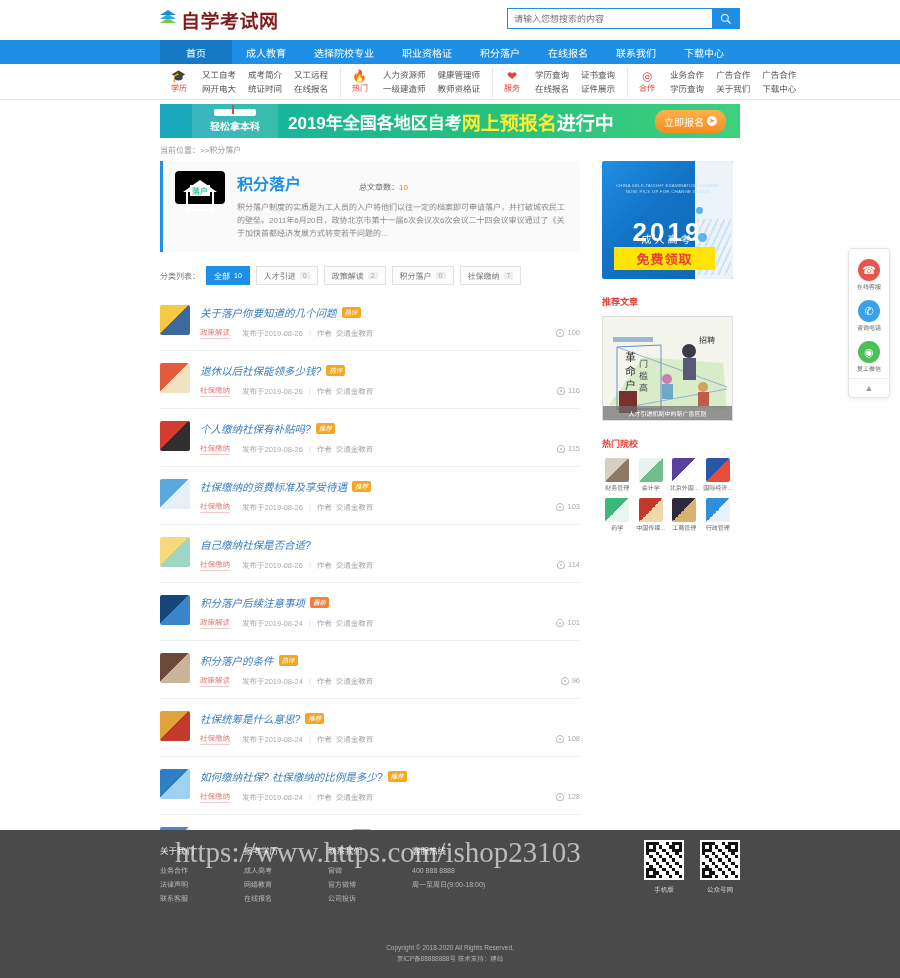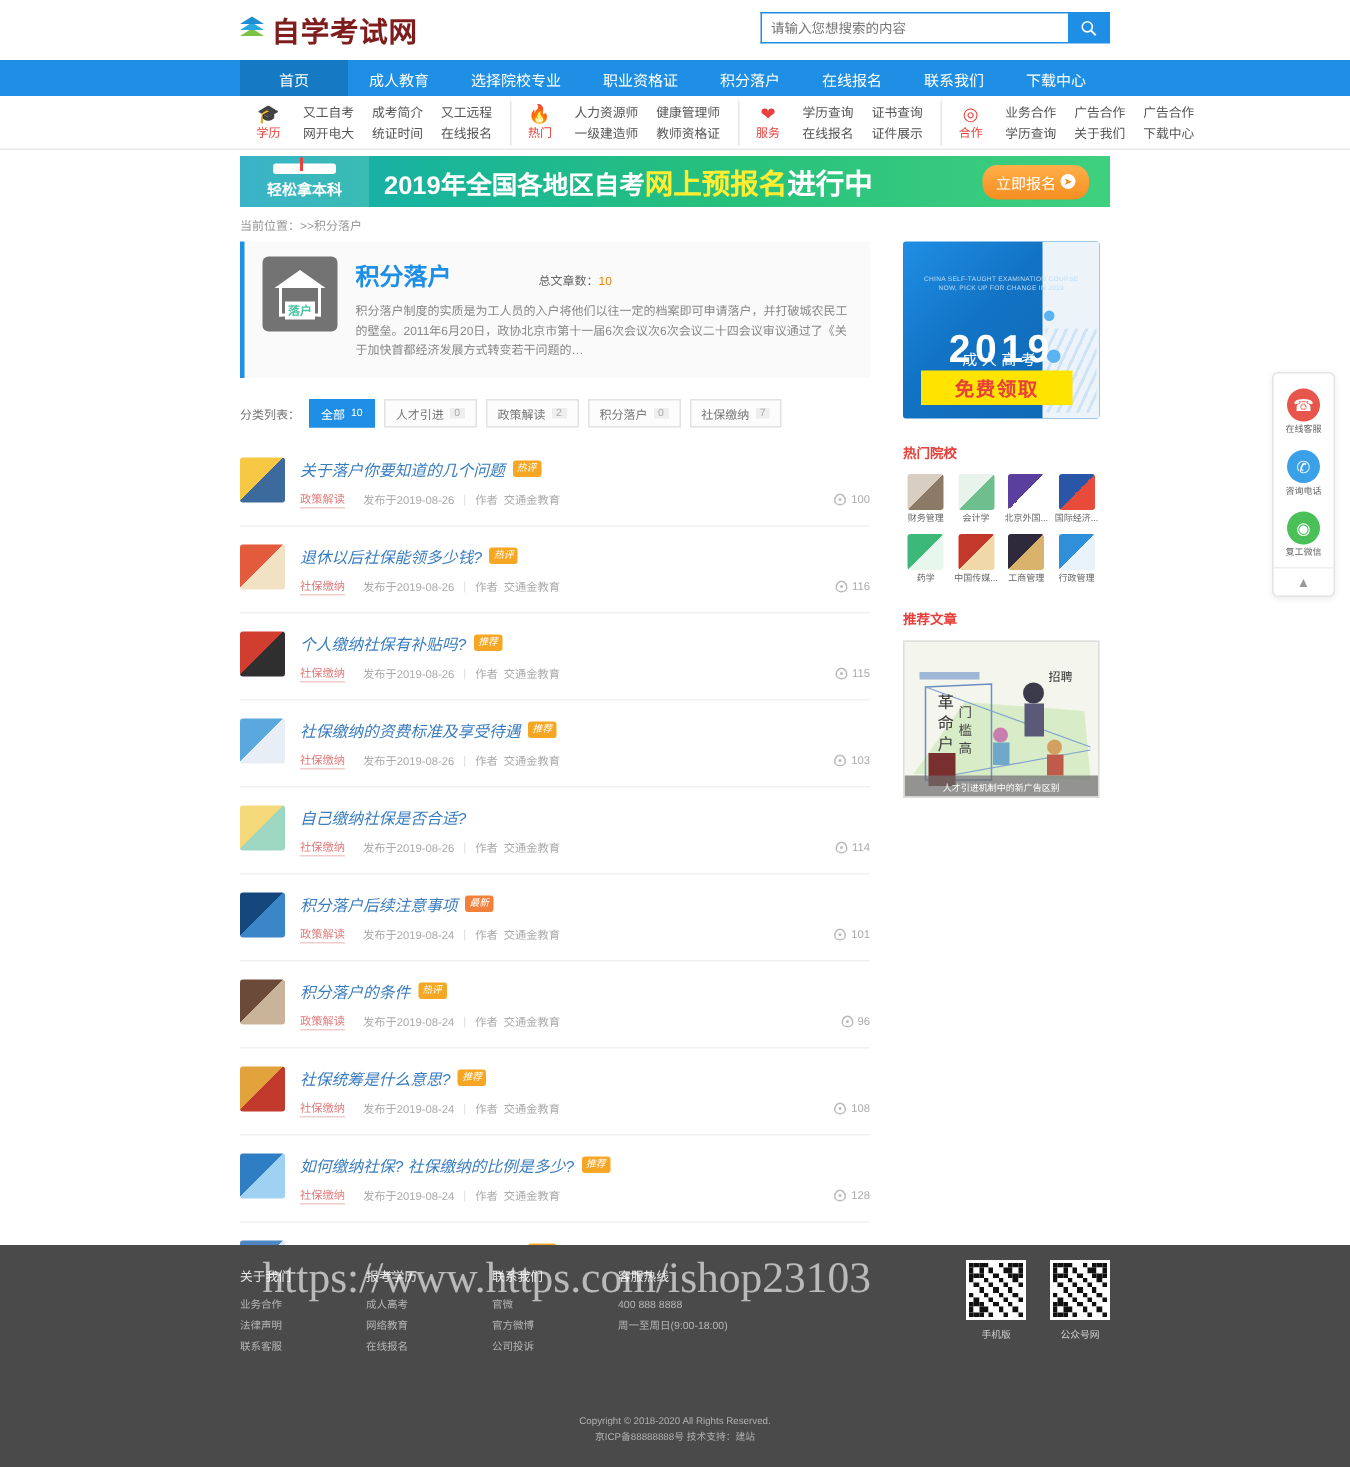--- a/index.html
+++ b/index.html
@@ -56,21 +56,21 @@
   .sub-ico { width: 26px; text-align: center; margin-right: 4px; }
   .sub-ico .glyph { font-size: 12px; line-height: 13px; display:block; }
   .sub-ico .cap { font-size: 8px; color: #e8403a; line-height: 11px; display:block; }
   .sub-cols { display: flex; }
   .sub-col { display: flex; flex-direction: column; padding: 0 6px; }
   .sub-col a { font-size: 8.5px; color: #555; line-height: 14px; text-decoration: none; white-space: nowrap; cursor:pointer;}
 
   
   .promo { width: 580px; margin: 4px auto 0; height: 34px;
     background: linear-gradient(90deg,#1aa7c0 0%, #19b59a 22%, #26c07c 55%, #3fd07f 100%);
-    display: flex; align-items: center; position: relative; overflow: hidden; }
+    display: flex; align-items: center; position: relative; overflow: hidden; padding-left: 32px; }
   .promo-badge { width: 86px; height: 34px; background: rgba(255,255,255,0.14);
     display:flex;flex-direction:column;align-items:center;justify-content:center; }
   .promo-badge .scroll { width: 42px; height: 7px; background:#fff; border-radius:2px; position:relative; margin-bottom:2px;}
   .promo-badge .scroll:after{content:"";position:absolute;left:18px;top:-4px;width:2px;height:9px;background:#e8403a;}
   .promo-badge .bt { color:#fff; font-size: 10px; font-weight: bold; }
   .promo-main { flex:1; display:flex; align-items:center; padding-left: 10px; }
   .promo-t1 { color:#fff; font-size: 17px; font-weight: bold; }
   .promo-t2 { color:#ffee33; font-size: 19px; font-weight: bold; }
   .promo-t3 { color:#fff; font-size: 19px; font-weight: bold; }
   .promo-btn { margin-right: 14px; background: linear-gradient(180deg,#ffb04a,#f58d20);
@@ -80,22 +80,22 @@
 
   
   .content { width: 580px; margin: 6px auto 0; }
   .crumb { font-size: 8px; color: #999; margin-bottom: 6px; }
   .cols { display: flex; gap: 22px; }
   .col-main { width: 420px; }
   .col-side { width: 131px; }
 
   
   .cat-head { border-left: 3px solid #1f8fe5; background: #fafafa; padding: 10px 10px 12px 12px; display: flex; gap: 12px; }
-  .cat-thumb { width: 50px; height: 50px; background: #737373; border-radius: 4px; position: relative; flex: none;
-    display:flex;align-items:center;justify-content:center;font-family:Liberation Mono, monospace;}
+  .cat-thumb { width: 50px; height: 33px; background: #000000; border-radius: 4px; position: relative; flex: none;
+    display:flex;align-items:center;justify-content:center;}
   .cat-thumb .roof { width:0;height:0;border-left:17px solid transparent;border-right:17px solid transparent;border-bottom:12px solid #fff; position:absolute; top:9px;}
   .cat-thumb .body { position:absolute; top:21px; width:28px;height:19px;border:2px solid #fff;border-top:none;}
   .cat-thumb .lab { position:absolute; bottom:8px; color:#49c6a5; background:#fff; font-size:8px; padding:0 2px; font-weight:bold; z-index:2;}
   .cat-info { flex: 1; }
   .cat-title-row { display:flex; align-items:baseline; }
   .cat-title { font-size: 16px; font-weight: bold; color: #1f8fe5; }
   .cat-count { margin-left: 58px; font-size: 8px; color: #666; }
   .cat-count b { color:#f08200; font-weight: normal; }
   .cat-desc { margin-top: 6px; font-size: 8px; color: #888; line-height: 13px; }
 
@@ -598,58 +598,20 @@
       <div class="col-side">
         <div class="side-banner">
           <span class="sb-white"></span>
           <span class="sb-lines"></span>
           <span class="sb-dot" style="width:7px;height:7px;right:30px;top:46px;"></span>
           <span class="sb-dot" style="width:9px;height:9px;right:26px;top:72px;"></span>
           <span class="sb-eng">CHINA SELF-TAUGHT EXAMINATION COURSE NOW, PICK UP FOR CHANGE IN 2019</span>
           <span class="sb-year">2019</span>
           <span class="sb-sub">成人高考</span>
           <span class="sb-free">免费领取</span>
-        </div>
-
-        <div class="side-block">
-          <div class="side-h">热门院校</div>
-          <div class="schools" id="schools-wrap">
-              <div class="school">
-                <div class="ic" style="background: linear-gradient(135deg, rgb(216, 207, 194) 0%, rgb(216, 207, 194) 50%, rgb(140, 122, 102) 50%, rgb(140, 122, 102) 100%);"></div>
-                <div class="nm">财务管理</div>
-              </div>
-              <div class="school">
-                <div class="ic" style="background: linear-gradient(135deg, rgb(232, 243, 236) 0%, rgb(232, 243, 236) 50%, rgb(111, 191, 142) 50%, rgb(111, 191, 142) 100%);"></div>
-                <div class="nm">会计学</div>
-              </div>
-              <div class="school">
-                <div class="ic" style="background: linear-gradient(135deg, rgb(90, 63, 158) 0%, rgb(90, 63, 158) 50%, rgb(255, 255, 255) 50%, rgb(255, 255, 255) 100%);"></div>
-                <div class="nm">北京外国...</div>
-              </div>
-              <div class="school">
-                <div class="ic" style="background: linear-gradient(135deg, rgb(42, 86, 168) 0%, rgb(42, 86, 168) 50%, rgb(232, 75, 58) 50%, rgb(232, 75, 58) 100%);"></div>
-                <div class="nm">国际经济...</div>
-              </div>
-              <div class="school">
-                <div class="ic" style="background: linear-gradient(135deg, rgb(60, 184, 120) 0%, rgb(60, 184, 120) 50%, rgb(232, 247, 238) 50%, rgb(232, 247, 238) 100%);"></div>
-                <div class="nm">药学</div>
-              </div>
-              <div class="school">
-                <div class="ic" style="background: linear-gradient(135deg, rgb(196, 56, 44) 0%, rgb(196, 56, 44) 50%, rgb(240, 216, 168) 50%, rgb(240, 216, 168) 100%);"></div>
-                <div class="nm">中国传媒...</div>
-              </div>
-              <div class="school">
-                <div class="ic" style="background: linear-gradient(135deg, rgb(46, 42, 60) 0%, rgb(46, 42, 60) 50%, rgb(217, 179, 108) 50%, rgb(217, 179, 108) 100%);"></div>
-                <div class="nm">工商管理</div>
-              </div>
-              <div class="school">
-                <div class="ic" style="background: linear-gradient(135deg, rgb(47, 143, 216) 0%, rgb(47, 143, 216) 50%, rgb(232, 242, 251) 50%, rgb(232, 242, 251) 100%);"></div>
-                <div class="nm">行政管理</div>
-              </div>
-            </div>
         </div>
 
         <div class="side-block">
           <div class="side-h">推荐文章</div>
           <div class="rec-img">
             <svg width="129" height="103" viewBox="0 0 129 103">
               <rect width="129" height="103" fill="#f4f5ec"></rect>
               <polygon points="6,88 40,40 120,46 124,92" fill="#d9ecc8"></polygon>
               <polygon points="14,30 58,28 58,92 14,92" fill="none" stroke="#6a8fc2" stroke-width="1"></polygon>
               <line x1="14" y1="30" x2="124" y2="70" stroke="#7fa3cf" stroke-width=".8"></line>
@@ -666,20 +628,58 @@
               <circle cx="64" cy="62" r="5" fill="#c87fb0"></circle>
               <rect x="59" y="67" width="11" height="15" fill="#6fa8c8"></rect>
               <circle cx="100" cy="70" r="5" fill="#d4a060"></circle>
               <rect x="95" y="75" width="11" height="14" fill="#c05a4a"></rect>
               <rect x="16" y="74" width="18" height="22" fill="#7a2f2f"></rect>
               <text x="96" y="26" font-size="8" fill="#333" font-family="sans-serif">招聘</text>
             </svg>
             <div class="rec-cap">人才引进机制中的新广告区别</div>
           </div>
         </div>
+
+        <div class="side-block">
+          <div class="side-h">热门院校</div>
+          <div class="schools" id="schools-wrap">
+              <div class="school">
+                <div class="ic" style="background: linear-gradient(135deg, rgb(216, 207, 194) 0%, rgb(216, 207, 194) 50%, rgb(140, 122, 102) 50%, rgb(140, 122, 102) 100%);"></div>
+                <div class="nm">财务管理</div>
+              </div>
+              <div class="school">
+                <div class="ic" style="background: linear-gradient(135deg, rgb(232, 243, 236) 0%, rgb(232, 243, 236) 50%, rgb(111, 191, 142) 50%, rgb(111, 191, 142) 100%);"></div>
+                <div class="nm">会计学</div>
+              </div>
+              <div class="school">
+                <div class="ic" style="background: linear-gradient(135deg, rgb(90, 63, 158) 0%, rgb(90, 63, 158) 50%, rgb(255, 255, 255) 50%, rgb(255, 255, 255) 100%);"></div>
+                <div class="nm">北京外国...</div>
+              </div>
+              <div class="school">
+                <div class="ic" style="background: linear-gradient(135deg, rgb(42, 86, 168) 0%, rgb(42, 86, 168) 50%, rgb(232, 75, 58) 50%, rgb(232, 75, 58) 100%);"></div>
+                <div class="nm">国际经济...</div>
+              </div>
+              <div class="school">
+                <div class="ic" style="background: linear-gradient(135deg, rgb(60, 184, 120) 0%, rgb(60, 184, 120) 50%, rgb(232, 247, 238) 50%, rgb(232, 247, 238) 100%);"></div>
+                <div class="nm">药学</div>
+              </div>
+              <div class="school">
+                <div class="ic" style="background: linear-gradient(135deg, rgb(196, 56, 44) 0%, rgb(196, 56, 44) 50%, rgb(240, 216, 168) 50%, rgb(240, 216, 168) 100%);"></div>
+                <div class="nm">中国传媒...</div>
+              </div>
+              <div class="school">
+                <div class="ic" style="background: linear-gradient(135deg, rgb(46, 42, 60) 0%, rgb(46, 42, 60) 50%, rgb(217, 179, 108) 50%, rgb(217, 179, 108) 100%);"></div>
+                <div class="nm">工商管理</div>
+              </div>
+              <div class="school">
+                <div class="ic" style="background: linear-gradient(135deg, rgb(47, 143, 216) 0%, rgb(47, 143, 216) 50%, rgb(232, 242, 251) 50%, rgb(232, 242, 251) 100%);"></div>
+                <div class="nm">行政管理</div>
+              </div>
+            </div>
+        </div>
       </div>
     </div>
   </div>
 
   <div class="float-kf">
     <div id="kf-wrap">
         <div class="kf-item">
           <div class="bub" style="background: rgb(232, 85, 77); color: rgb(255, 255, 255); font-size: 11px;">☎</div>
           <div class="tx">在线客服</div>
         </div>

